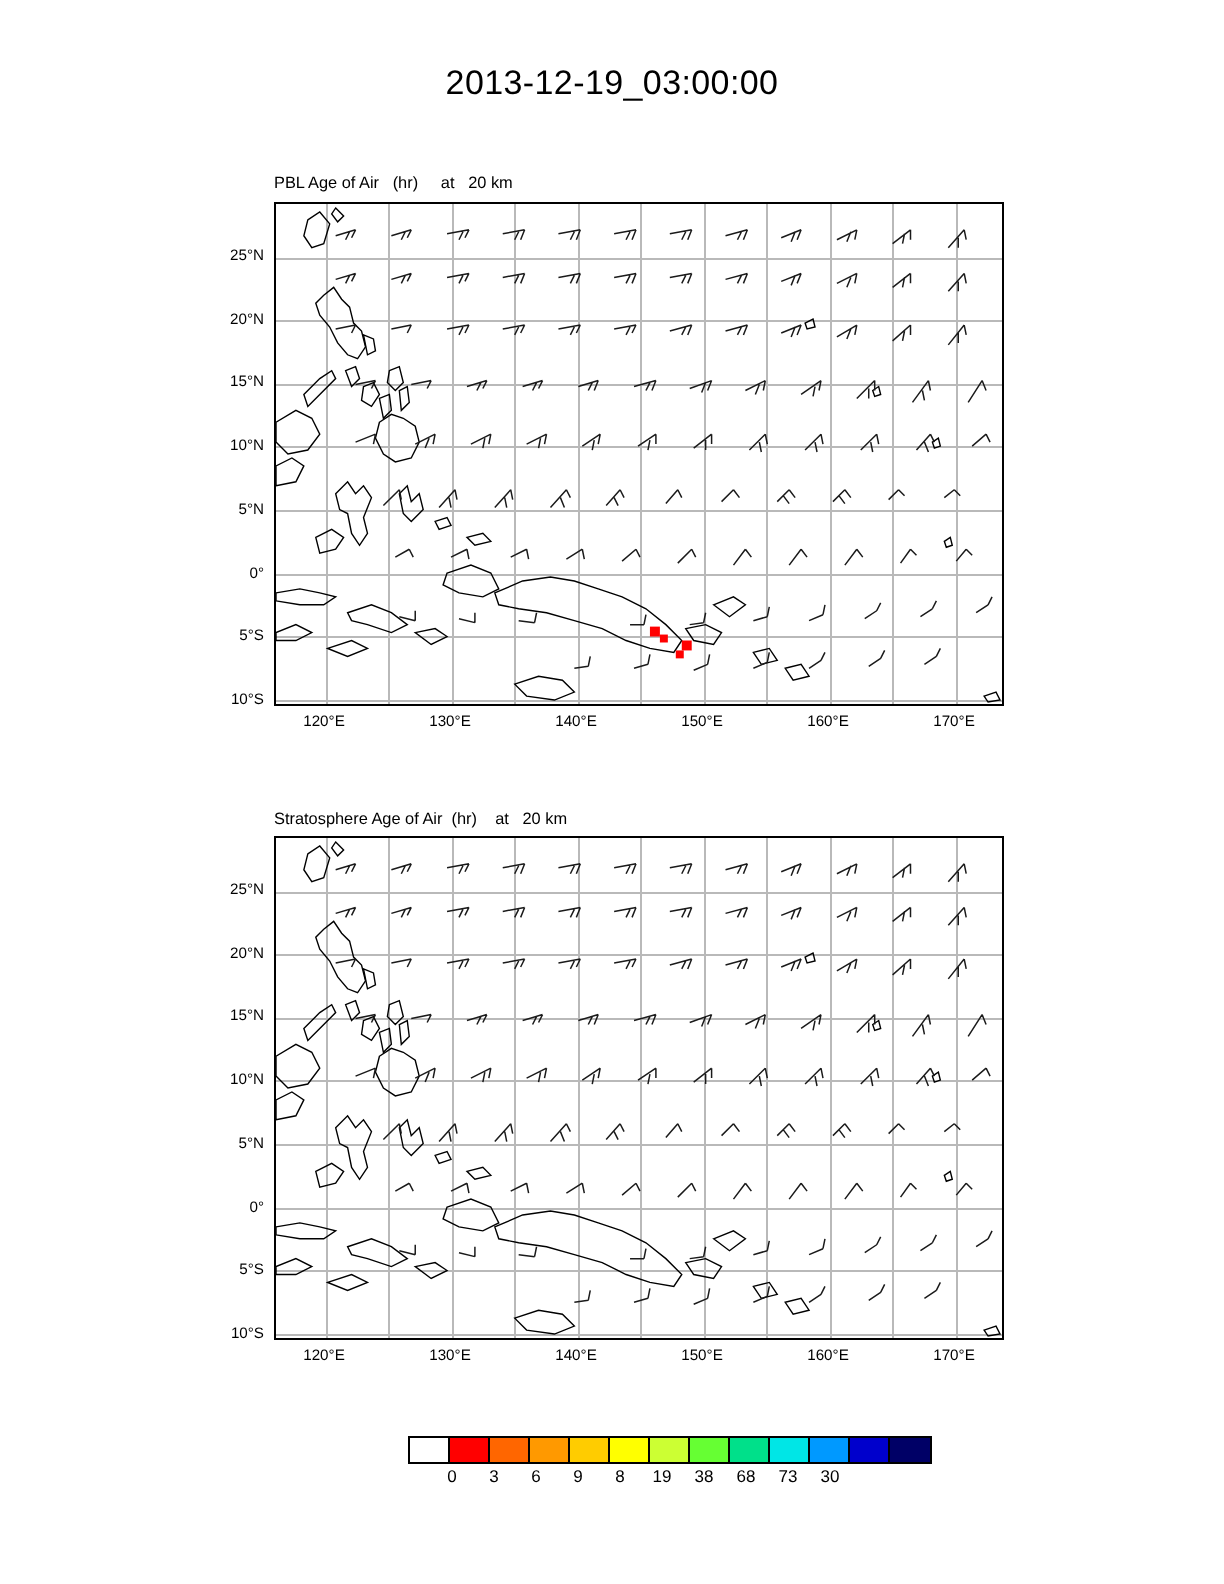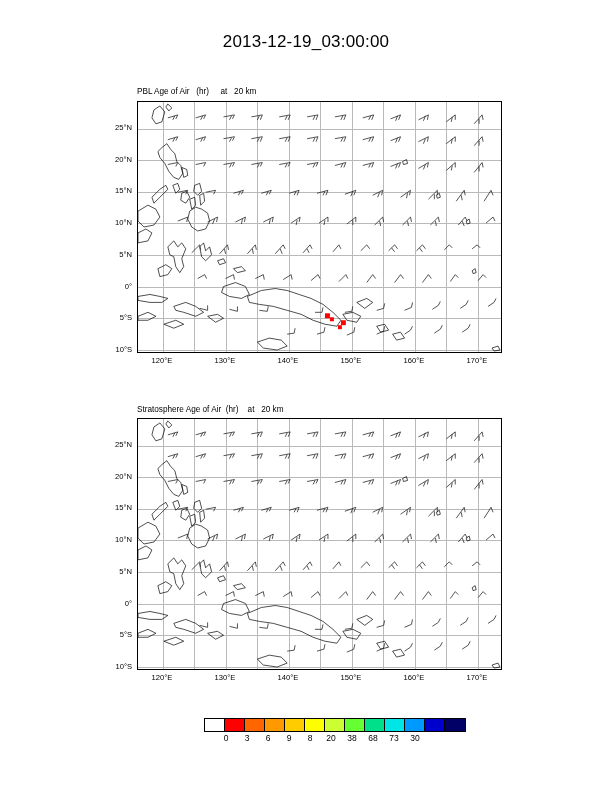--- a/index.html
+++ b/index.html
@@ -547,21 +547,21 @@
       <div class="cbar-cell" style="background:#0099ff;"></div>
       <div class="cbar-cell" style="background:#0000cc;"></div>
       <div class="cbar-cell" style="background:#000066;"></div>
     </div>
     <div class="cbar-ticks">
       <span class="cbar-tick" style="left:22px;">0</span>
       <span class="cbar-tick" style="left:43px;">3</span>
       <span class="cbar-tick" style="left:64px;">6</span>
       <span class="cbar-tick" style="left:85px;">9</span>
       <span class="cbar-tick" style="left:106px;">8</span>
-      <span class="cbar-tick" style="left:127px;">20</span>
+      <span class="cbar-tick" style="left:127px;">19</span>
       <span class="cbar-tick" style="left:148px;">38</span>
       <span class="cbar-tick" style="left:169px;">68</span>
       <span class="cbar-tick" style="left:190px;">73</span>
       <span class="cbar-tick" style="left:211px;">30</span>
     </div>
   </div>
 
 </div>
 
 </body></html>

